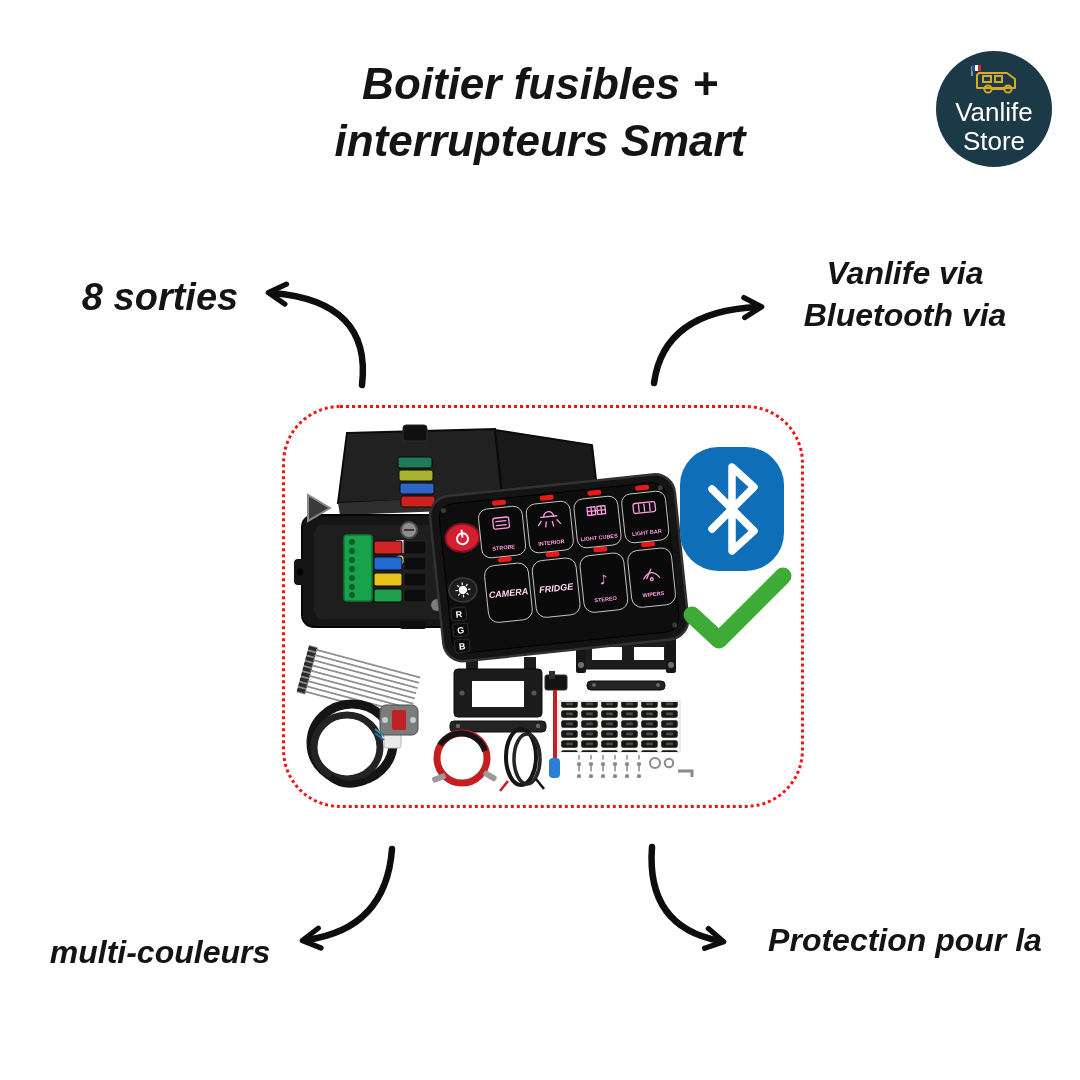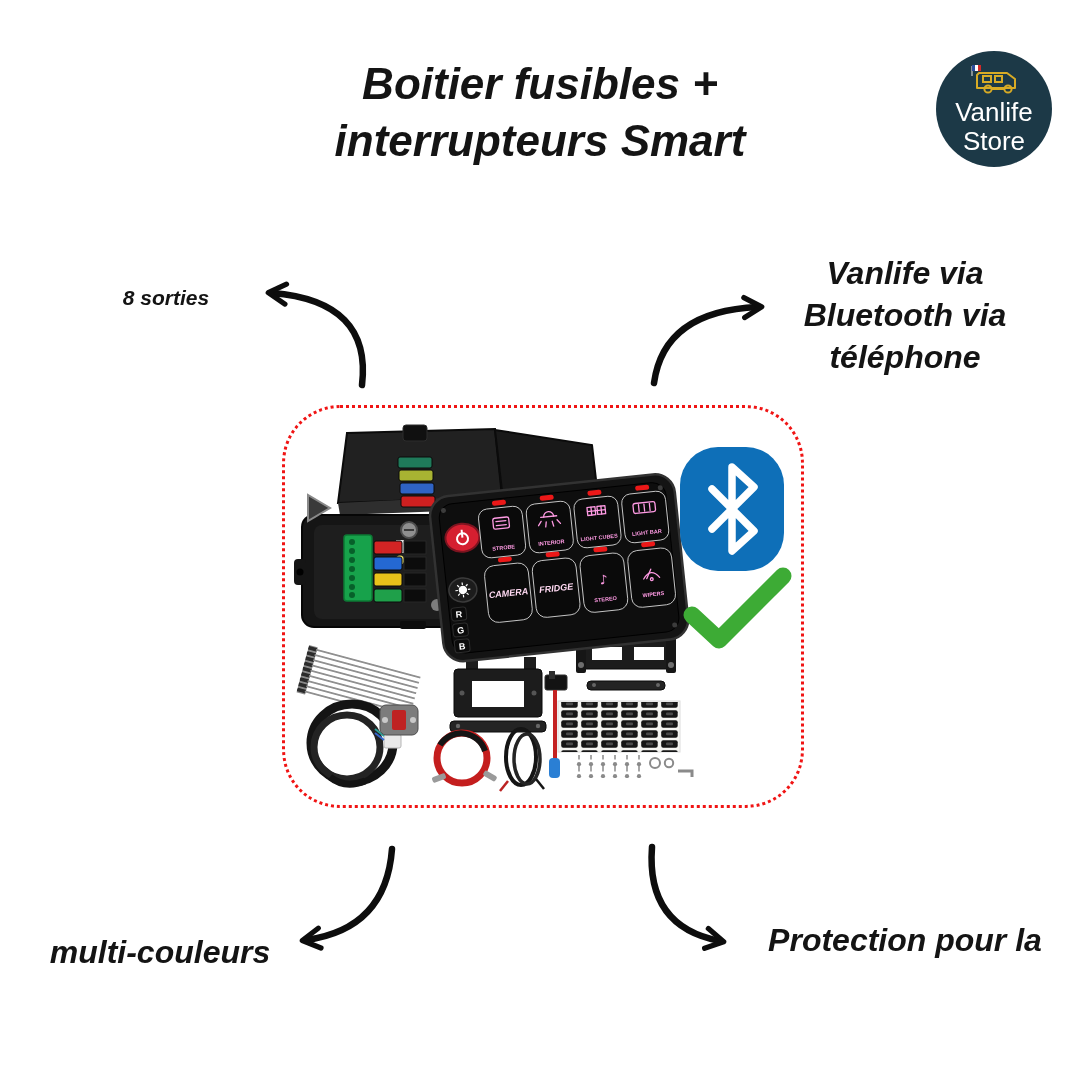--- a/index.html
+++ b/index.html
@@ -16,21 +16,21 @@
   .page-title{position:absolute;top:26px;left:0;width:1080px;text-align:center;
               font-size:44px;line-height:57px;font-weight:700;font-style:italic;color:var(--text-black);}
 
   .brand-logo{position:absolute;left:936px;top:22px;width:116px;height:116px;border-radius:50%;
               background:var(--logo-navy);display:flex;flex-direction:column;align-items:center;
               justify-content:center;padding-top:2px;}
   .brand-logo .camper{margin-bottom:2px;}
   .brand-name{color:#fff;font-weight:400;font-size:26px;line-height:29px;text-align:left;}
 
   .callout{position:absolute;font-weight:700;font-style:italic;color:var(--text-black);text-align:center;}
-  .co-tl{left:46px;top:247px;width:240px;font-size:21px;line-height:43px;}
+  .co-tl{left:40px;top:247px;width:240px;font-size:38px;line-height:43px;}
   .co-tr{left:780px;top:223px;width:250px;font-size:32px;line-height:42px;}
   .co-bl{left:30px;top:903px;width:260px;font-size:32px;line-height:41px;}
   .co-br{left:760px;top:890px;width:290px;font-size:32px;line-height:42px;}
 
   .arrows,.product-svg{position:absolute;pointer-events:none;}
   .arrows{left:0;top:0;}
 
   .product-border{position:absolute;left:282px;top:376px;width:522px;height:403px;
                   border:3px dotted var(--accent-red);border-radius:58px;}
   .product-svg{left:278px;top:370px;}
@@ -75,21 +75,20 @@
     <span class="brand-name">Vanlife</span>
     <span class="brand-name">Store</span>
   </div>
 
   <div class="callout co-tl">
     <span>8 sorties</span>
   </div>
   <div class="callout co-tr">
     <span style="display:block">Vanlife via</span>
     <span style="display:block">Bluetooth via</span>
-    <span style="display:block">téléphone</span>
   </div>
   <div class="callout co-bl">
     <span style="display:block">multi-couleurs</span>
   </div>
   <div class="callout co-br">
     <span style="display:block">Protection pour la</span>
   </div>
 
   <svg class="arrows" width="1080" height="1080" viewBox="0 0 1080 1080">
     <defs>

